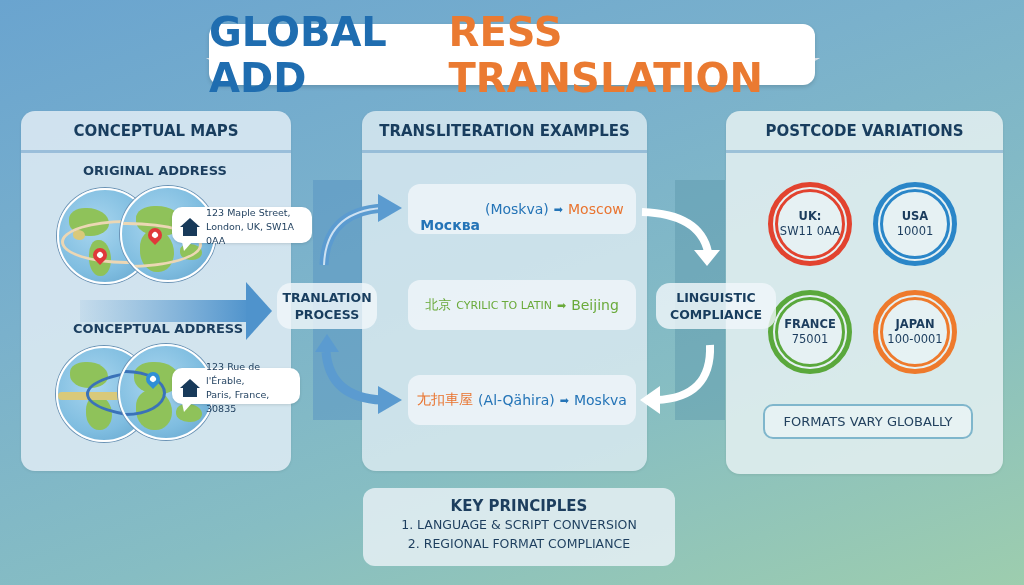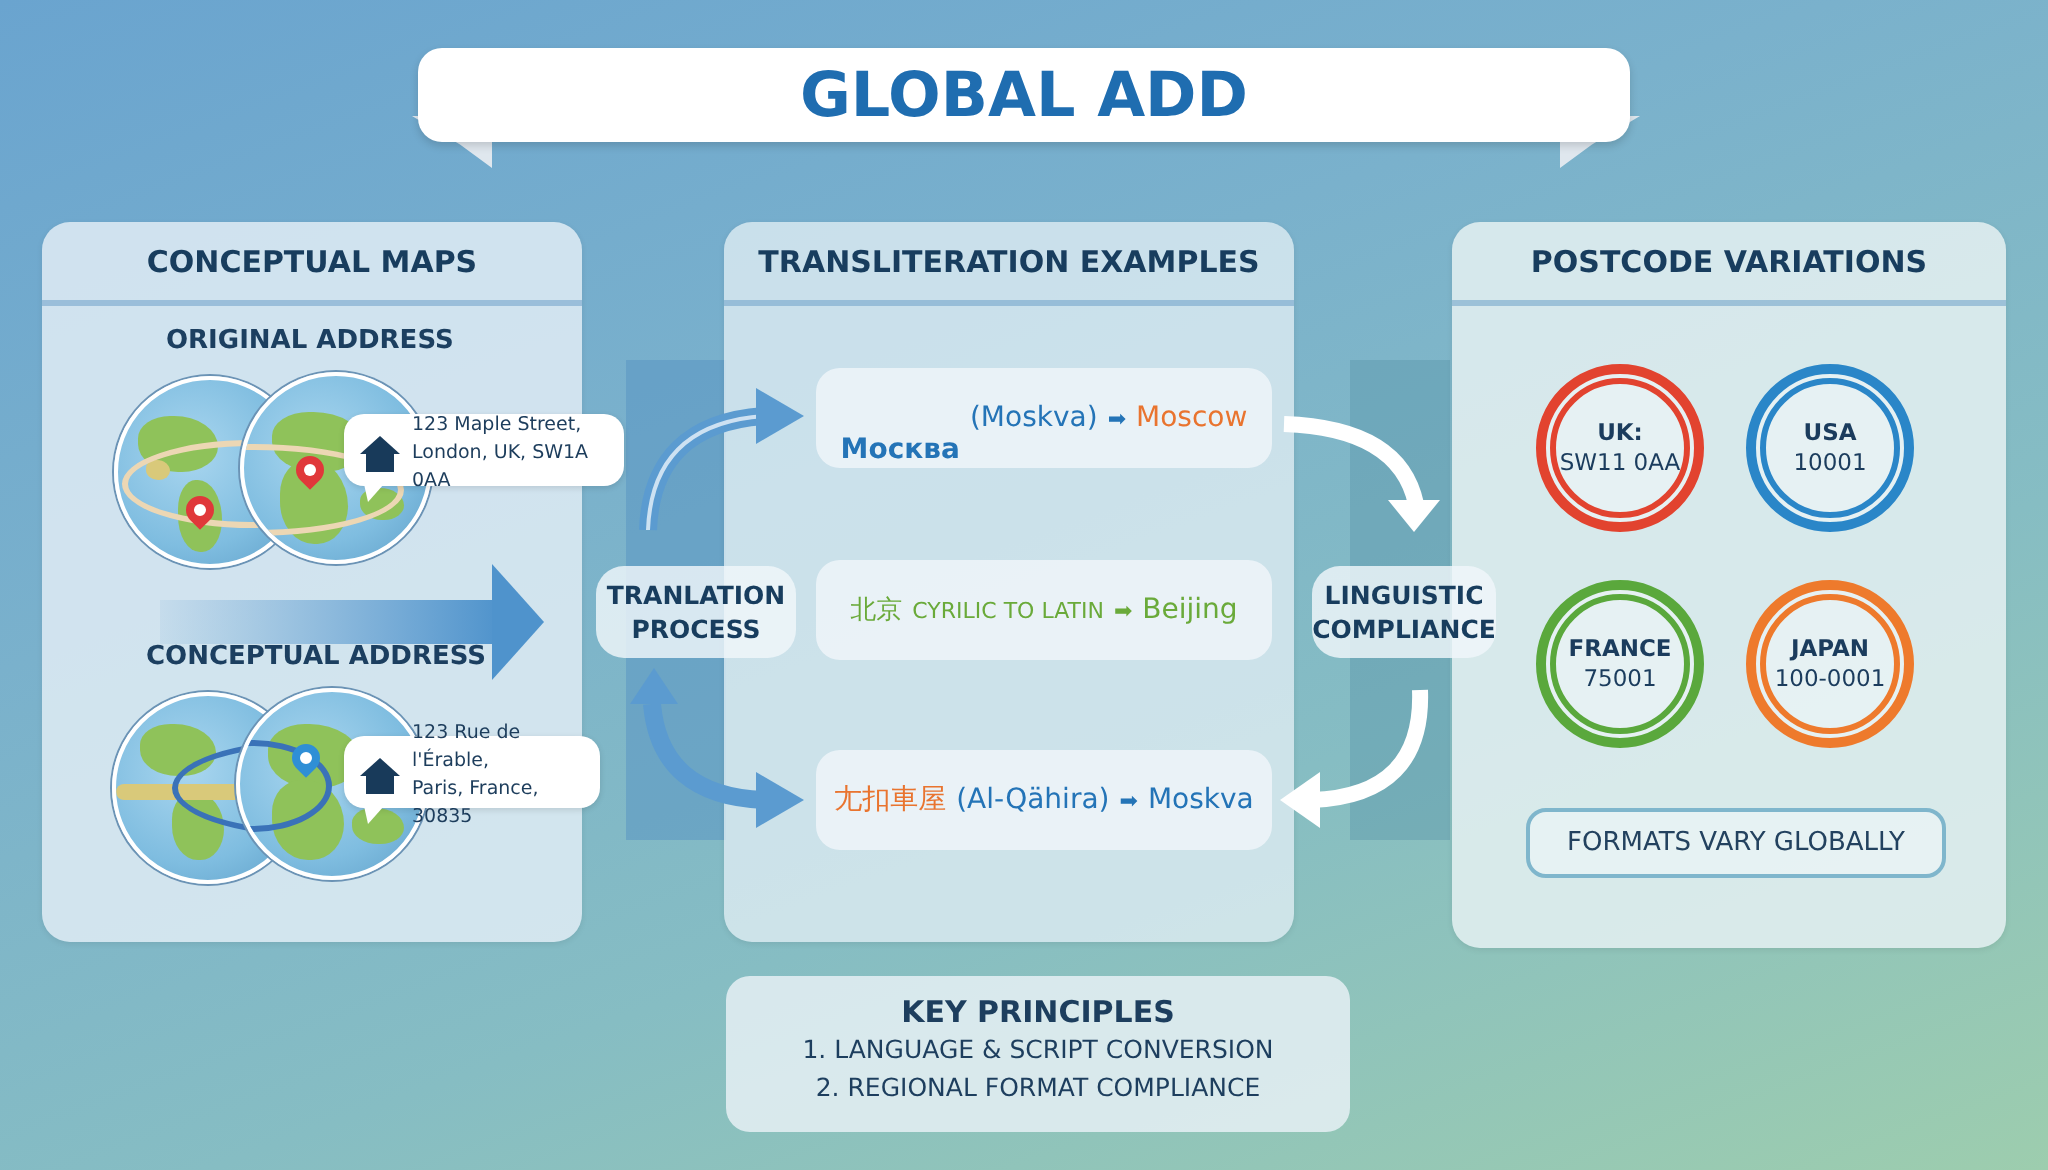--- a/index.html
+++ b/index.html
@@ -9,25 +9,25 @@
     font-family: "DejaVu Sans", "Liberation Sans", sans-serif;
     background: linear-gradient(160deg, #6aa4cf 0%, #7ab1cc 35%, #86bdc3 65%, #9dcdae 100%);
     color: #153a5c;
   }
 
   
   .banner-tail { position: absolute; top: 58px; width: 40px; height: 26px; background: #e8eef3; }
   .banner-tail.left { left: 206px; clip-path: polygon(0 0, 100% 0, 100% 100%, 60% 55%); background:#dfe7ee;}
   .banner-tail.right { left: 780px; clip-path: polygon(0 0, 100% 0, 40% 55%, 0 100%); background:#dfe7ee;}
   .banner {
-    position: absolute; left: 209px; top: 24px; width: 606px; height: 47px;
+    position: absolute; left: 209px; top: 24px; width: 606px; height: 61px;
     background: #fff; border-radius: 12px;
     box-shadow: 0 2px 4px rgba(0,0,0,0.15);
     display: flex; align-items: center; justify-content: center;
-    font-family: "DejaVu Sans", sans-serif; font-weight: bold; font-size: 31px; letter-spacing: 0px;
+    font-family: "DejaVu Sans", sans-serif; font-weight: bold; font-size: 40px; letter-spacing: 0px;
   }
   .banner .t1 { color: #1f6db0; }
   .banner .t2 { color: #ea7a31; }
 
   
   .panel {
     position: absolute; border-radius: 14px;
     background: rgba(225, 236, 244, 0.85);
     box-shadow: 0 1px 3px rgba(0,0,0,0.08);
   }
@@ -125,20 +125,21 @@
 
   svg.arrows { position: absolute; left: 0; top: 0; pointer-events: none; }
 </style>
 </head>
 <body>
 
 <div class="banner-tail left"></div>
 <div class="banner-tail right"></div>
 <div class="banner">
   <span class="t1">GLOBAL ADD</span>
+    <span class="t2">RESS TRANSLATION</span>
 </div>
 
 <div class="vbar" style="left:313px; top:180px; height:240px;"></div>
 <div class="vbar r" style="left:675px; top:180px; height:240px;"></div>
 
 <div class="panel" id="p-maps">
   <div class="panel-head">CONCEPTUAL MAPS</div>
 </div>
 <div class="sub-label" style="left:83px; top:163px;">ORIGINAL ADDRESS</div>
 
@@ -263,24 +264,24 @@
   <g>
     <path d="M642 212 Q700 214 708 252" stroke="#ffffff" stroke-width="8" fill="none"></path>
     <polygon points="694,250 720,250 707,266" fill="#ffffff"></polygon>
   </g>
   <g>
     <path d="M710 345 Q712 398 656 400" stroke="#ffffff" stroke-width="8" fill="none"></path>
     <polygon points="660,386 640,400 660,414" fill="#ffffff"></polygon>
   </g>
 </svg>
 
-<div class="bubble" style="left:277px; top:283px; width:100px; height:46px;margin-left:21px;">
+<div class="bubble" style="left:277px; top:283px; width:100px; height:46px;">
   <div><span>TRANLATION</span><br><span>PROCESS</span></div>
 </div>
-<div class="bubble" style="left:656px; top:283px; width:92px; height:46px;">
+<div class="bubble" style="left:656px; top:283px; width:120px; height:46px;">
   <div><span>LINGUISTIC</span><br><span>COMPLIANCE</span></div>
 </div>
 
 <div id="p-key">
   <div class="kt">KEY PRINCIPLES</div>
   <div class="kl">1. LANGUAGE &amp; SCRIPT CONVERSION</div>
   <div class="kl">2. REGIONAL FORMAT COMPLIANCE</div>
 </div>
 
 </body></html>

